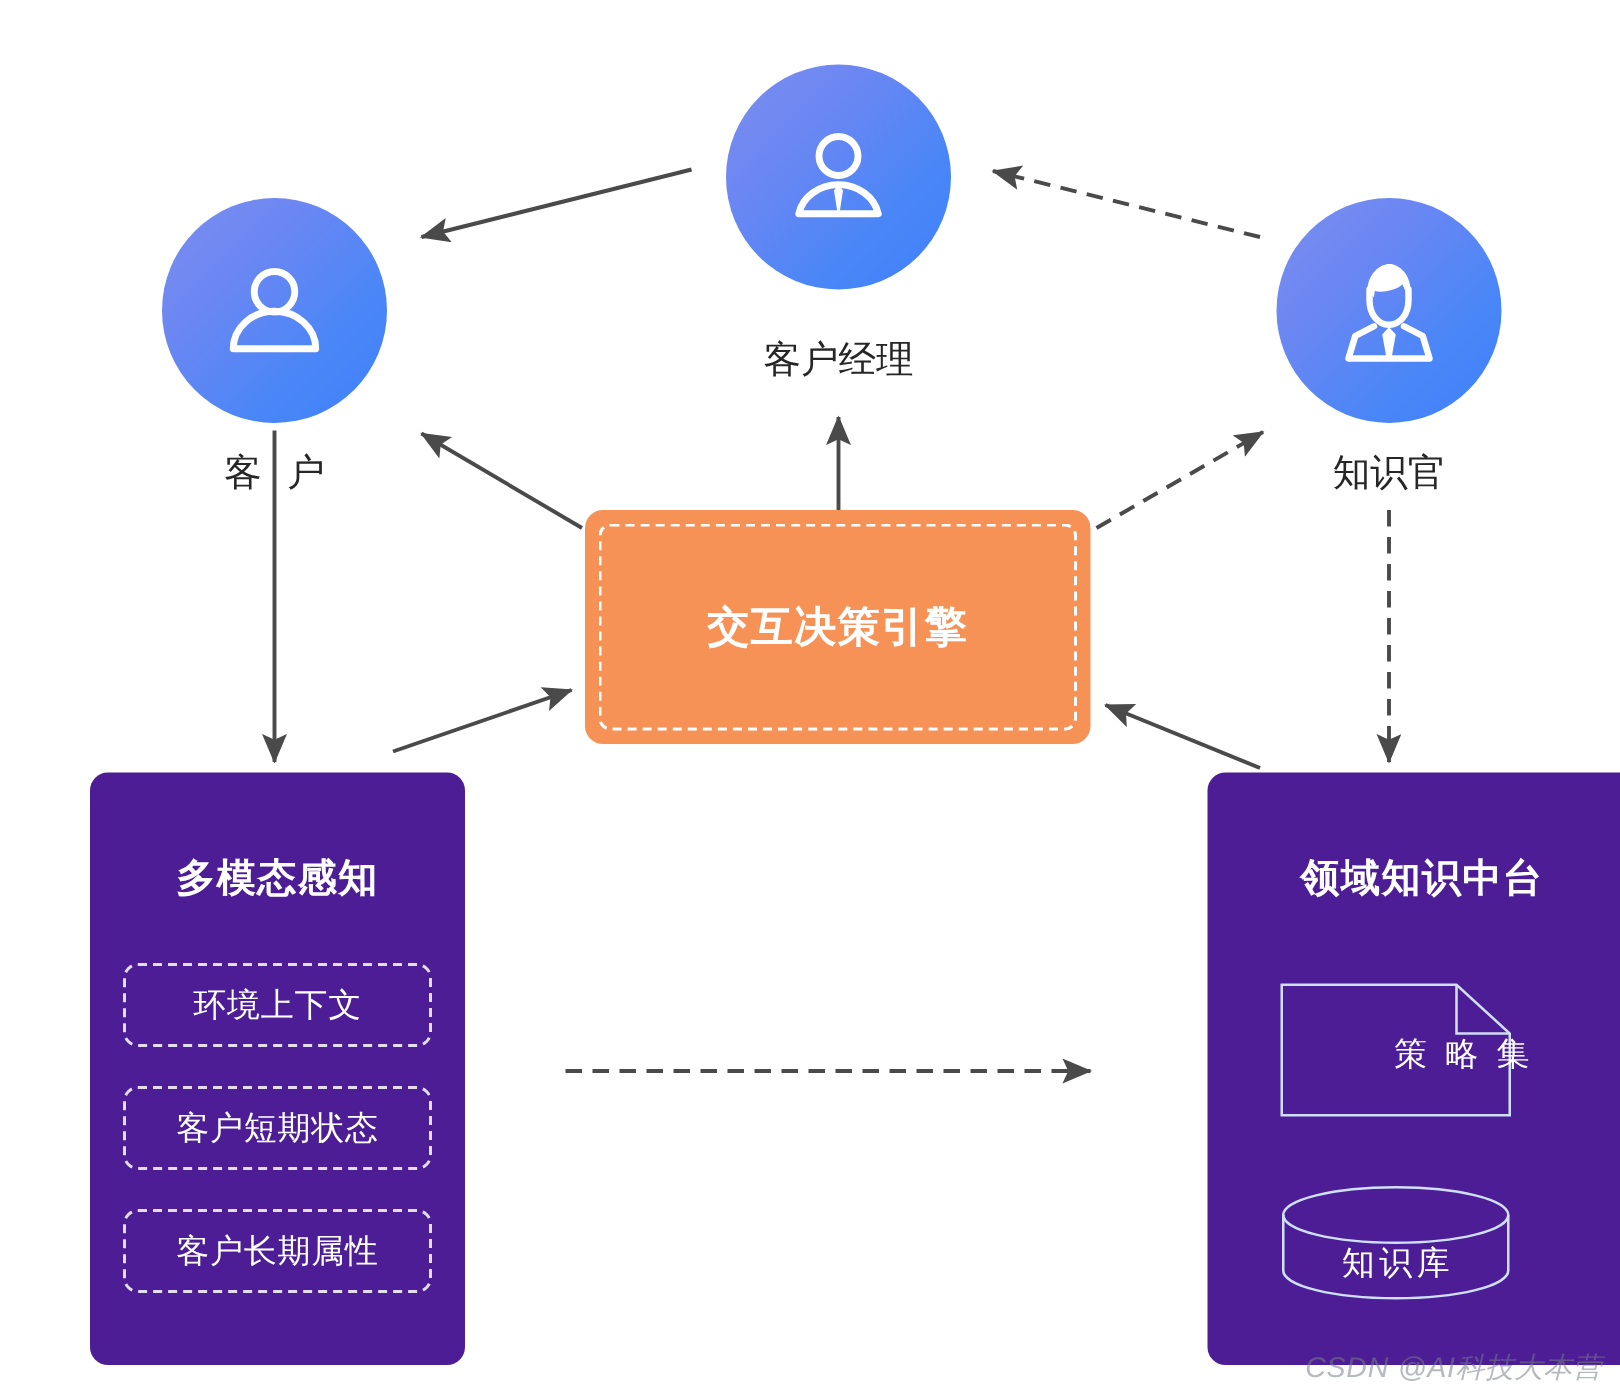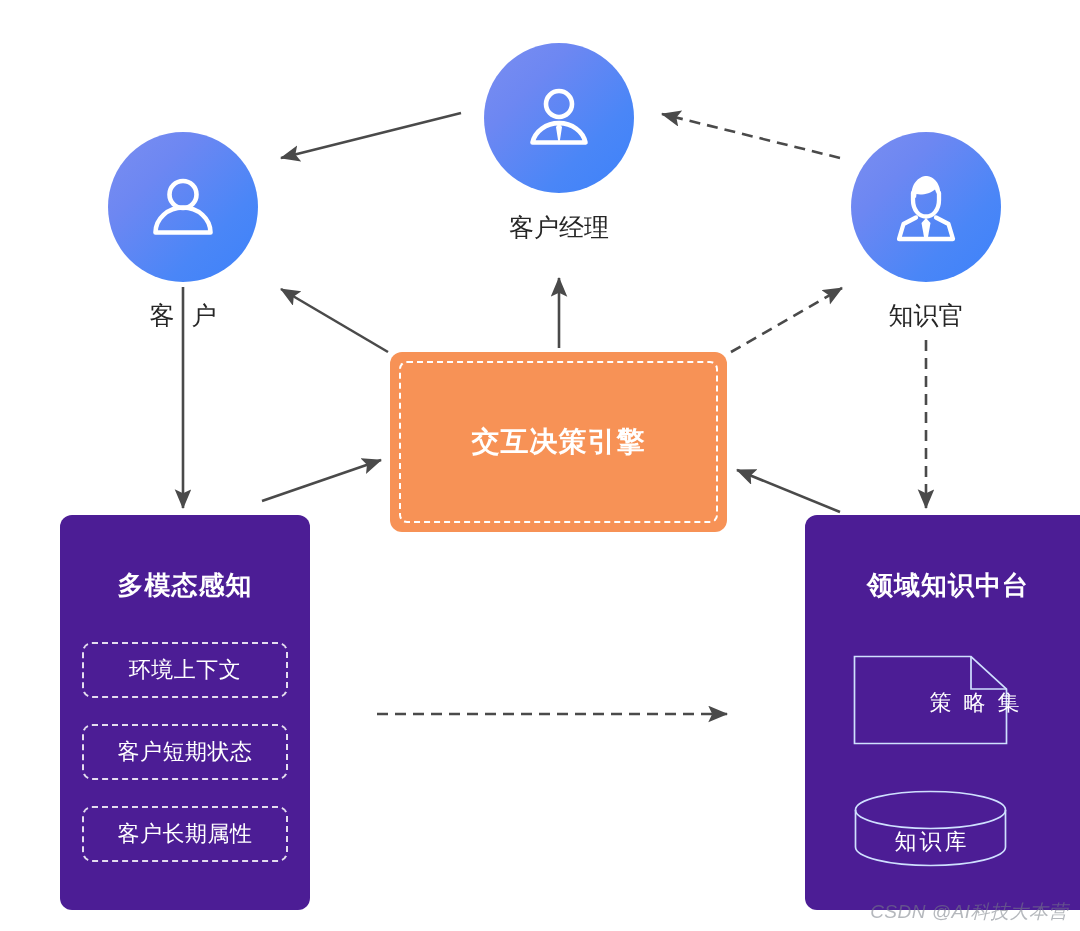--- a/index.html
+++ b/index.html
@@ -40,23 +40,23 @@
     line-height: 1.2;
     white-space: nowrap;
     font-family: "Liberation Sans", "DejaVu Sans", sans-serif;
   }
   .node-label.spaced { letter-spacing: 5px; text-indent: 5px; }
 
   
   #engine-box {
     position: absolute;
     left: 390px;
-    top: 352px;
+    top: 340px;
     width: 337px;
-    height: 180px;
+    height: 156px;
     background: #f79256;
     border-radius: 12px;
     box-sizing: border-box;
   }
   #engine-inner {
     position: absolute;
     left: 9px; top: 9px; right: 9px; bottom: 9px;
     border: 2px dashed #ffffff;
     border-radius: 8px;
     display: flex;
@@ -219,21 +219,21 @@
 
   <div class="node-circle" id="circle-manager" style="left:484px; top:43px;">
     <span>
       <svg width="78" height="78" viewBox="0 0 78 78">
         <circle cx="39" cy="25" r="13" fill="none" stroke="#ffffff" stroke-width="4.6"></circle>
         <path d="M12.5 63.5 A27 24 0 0 1 65.5 63.5 Z" fill="none" stroke="#ffffff" stroke-width="4.6" stroke-linejoin="round"></path>
         <path d="M39 44 L36 48 L38 61 L39 63 L40 61 L42 48 Z" fill="#ffffff"></path>
       </svg>
     </span>
   </div>
-  <div class="node-label" style="left:459px; top:212px; width:200px;">客户经理</div>
+  <div class="node-label" style="left:459px; top:225px; width:200px;">客户经理</div>
 
   <div class="node-circle" id="circle-knowledge" style="left:851px; top:132px;">
     <span>
       <svg width="80" height="80" viewBox="0 0 80 80">
 
         <path d="M25.5 28 C25.5 14.5 35 9 40 9 C45.5 9 54.5 14 54.5 28 L54.5 31
                  C52 29.5 50 25.5 49 22.5 C45 26.5 35 28.5 30.5 27 L30 31 Z" fill="#ffffff"></path>
 
         <path d="M27 26 L27 33 C27 43 33 49.5 40 49.5 C47 49.5 53 43 53 33 L53 26" fill="none" stroke="#ffffff" stroke-width="4.3" stroke-linecap="round"></path>
 

